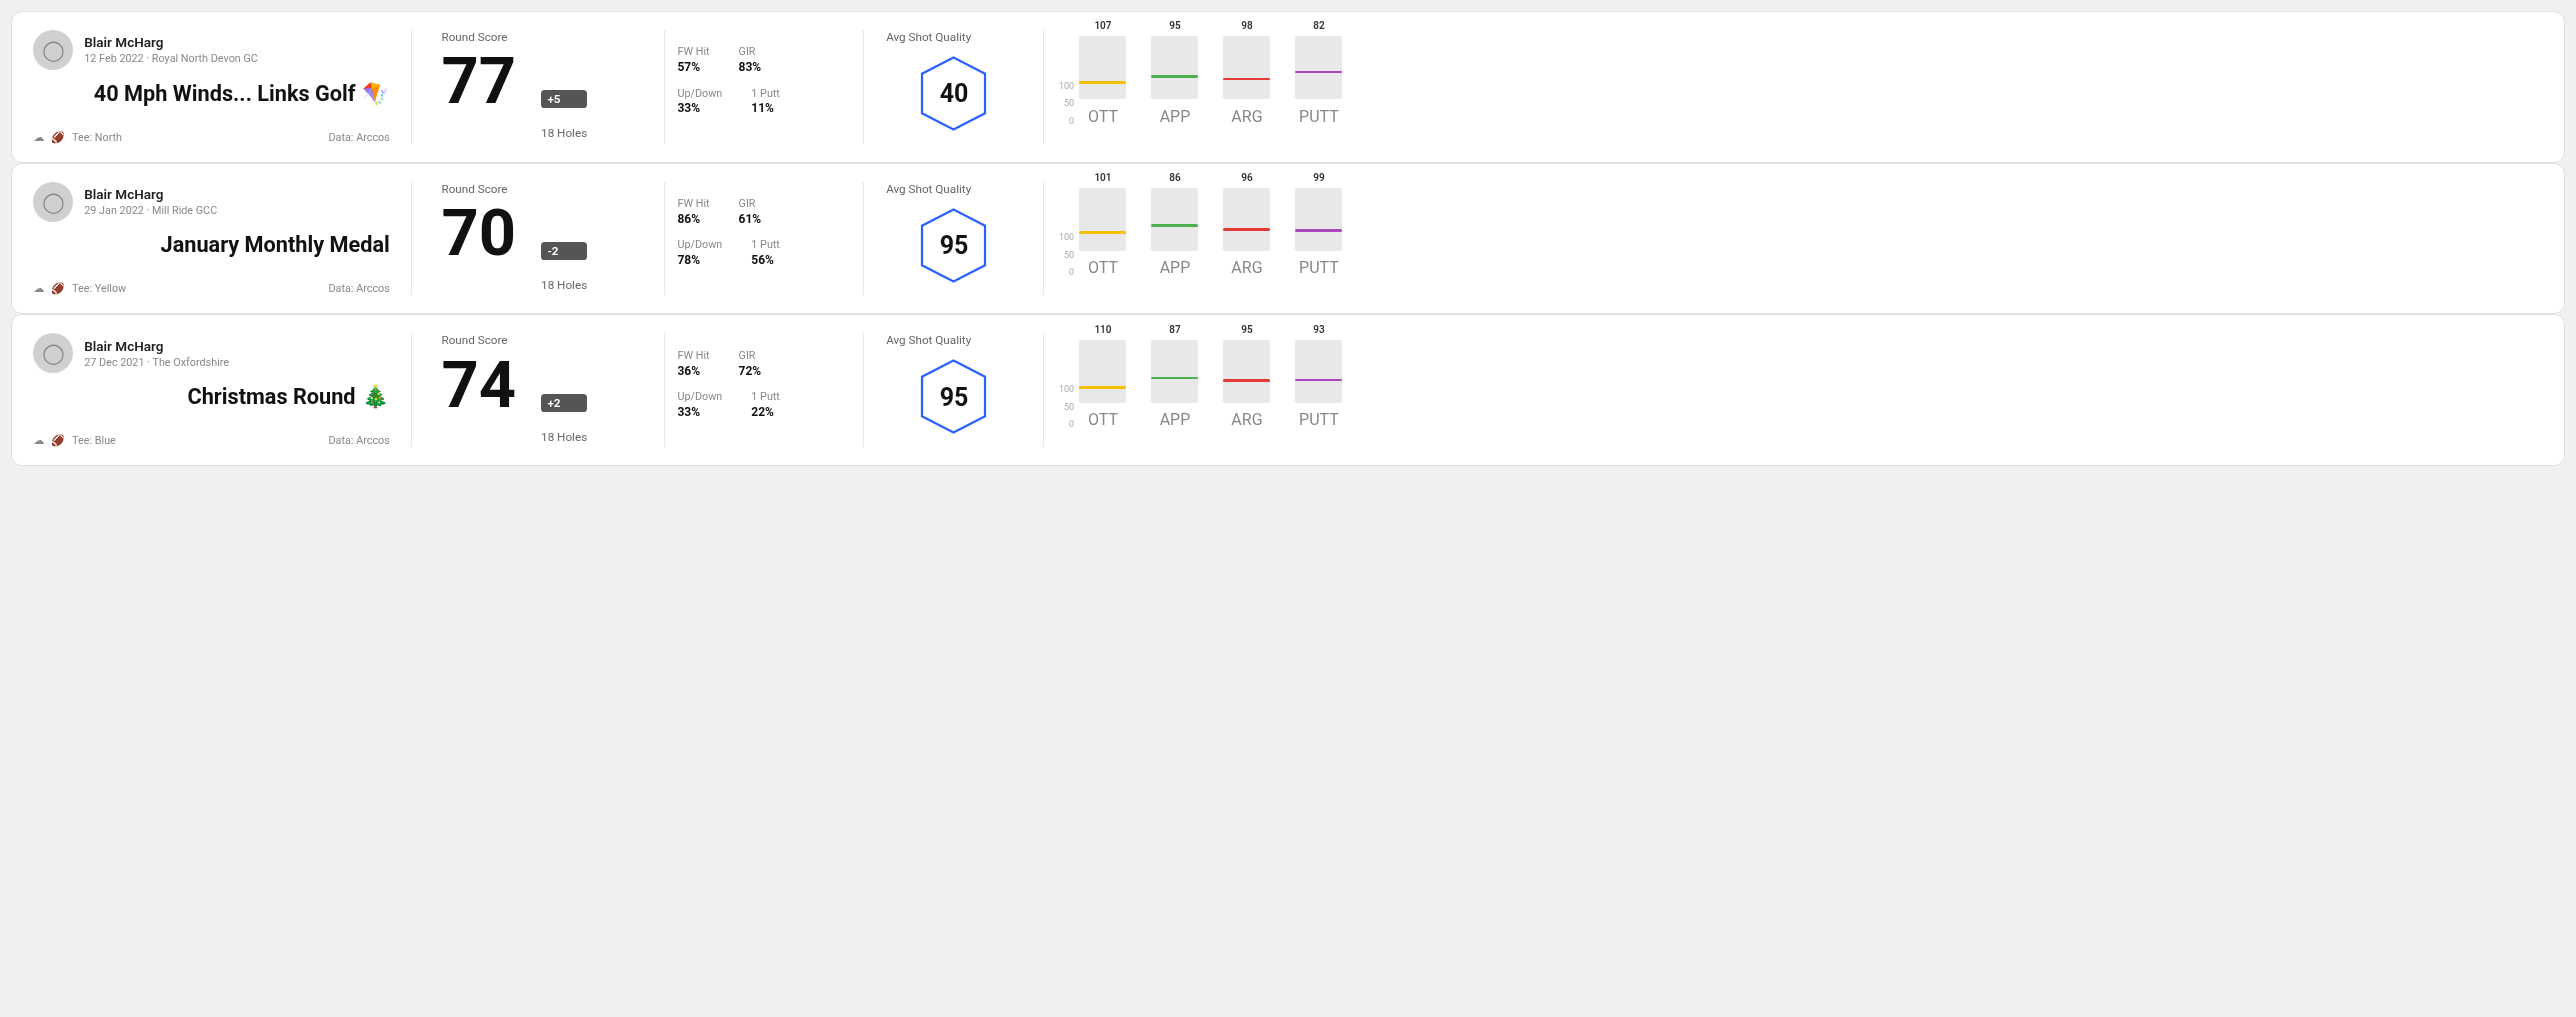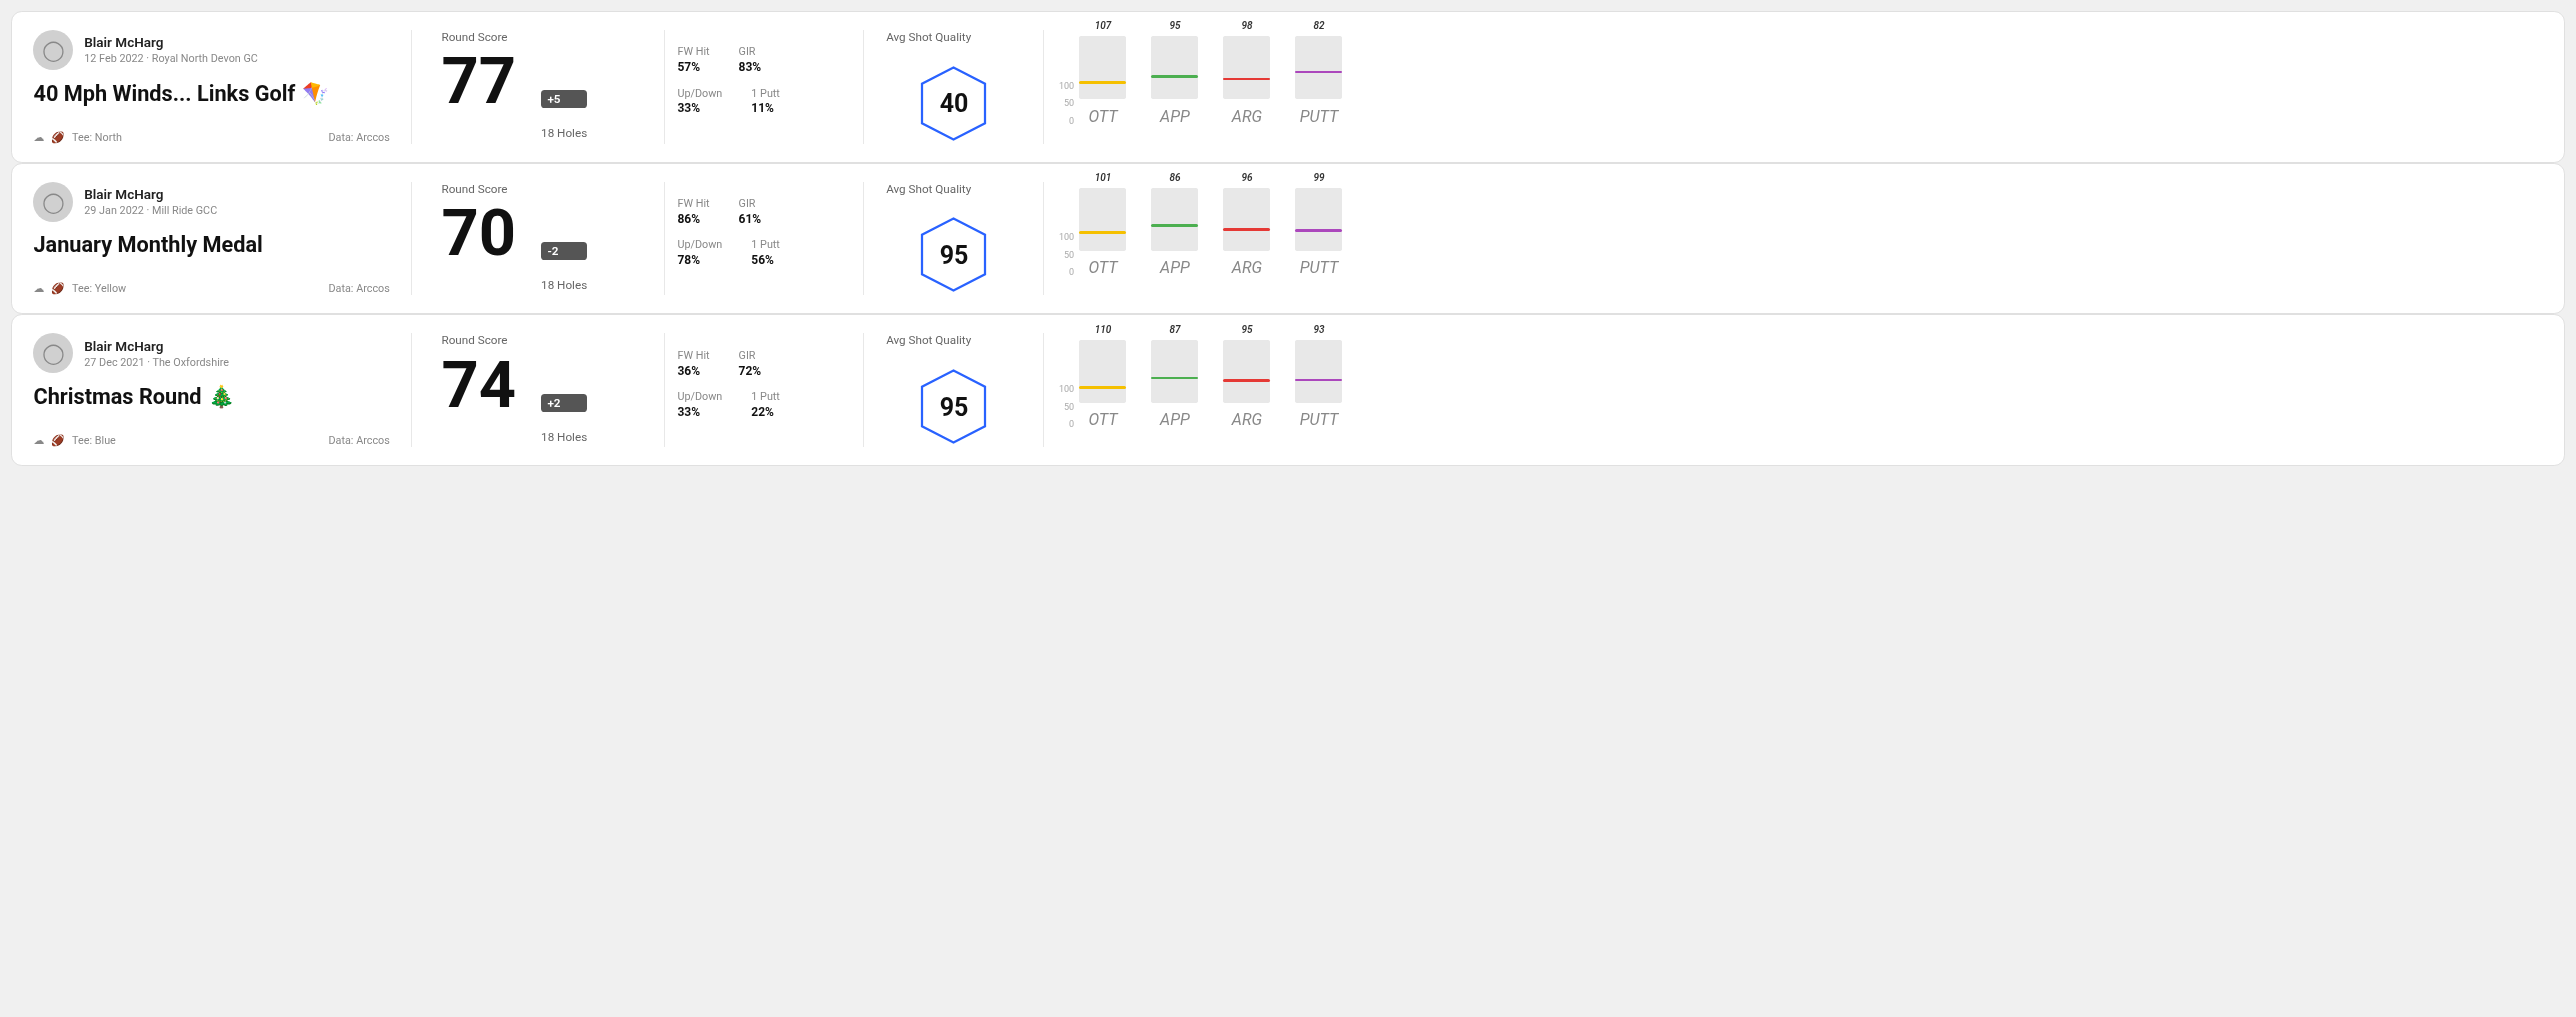--- a/index.html
+++ b/index.html
@@ -60,20 +60,21 @@
       margin-top: 1.8px;
     }
     .round-title {
       font-size: 21.7px;
       font-weight: 700;
       color: #111;
       margin-bottom: 14.4px;
       display: flex;
       align-items: center;
       gap: 7.2px;
+      justify-content: flex-end;
     }
     .footer-info {
       display: flex;
       justify-content: space-between;
       align-items: center;
       font-size: 10.8px;
       color: #888;
     }
     .tee-info {
       display: flex;
@@ -139,21 +140,21 @@
       font-weight: 700;
       color: #111;
     }
     .quality-section {
       flex: 0 0 180px;
       padding: 0 21.7px;
       border-right: 0.9px solid #e8e8e8;
       display: flex;
       flex-direction: column;
       align-items: center;
-      justify-content: space-between;
+      justify-content: flex-start;
     }
     .quality-label {
       font-size: 11.7px;
       color: #666;
       margin-bottom: 9px;
       align-self: flex-start;
     }
     .hexagon-container {
       display: flex;
       align-items: center;
@@ -191,21 +192,20 @@
       height: 99px;
       position: relative;
       padding-bottom: 18px;
     }
     .chart-bar-group {
       display: flex;
       flex-direction: column;
       align-items: center;
       gap: 3.6px;
       position: relative;
-      font-style: italic;
     }
     .bar-value {
       font-size: 10px;
       font-weight: 600;
       color: #333;
       margin-bottom: 1.8px;
     }
     .bar-outer {
       width: 47px;
       height: 63px;

